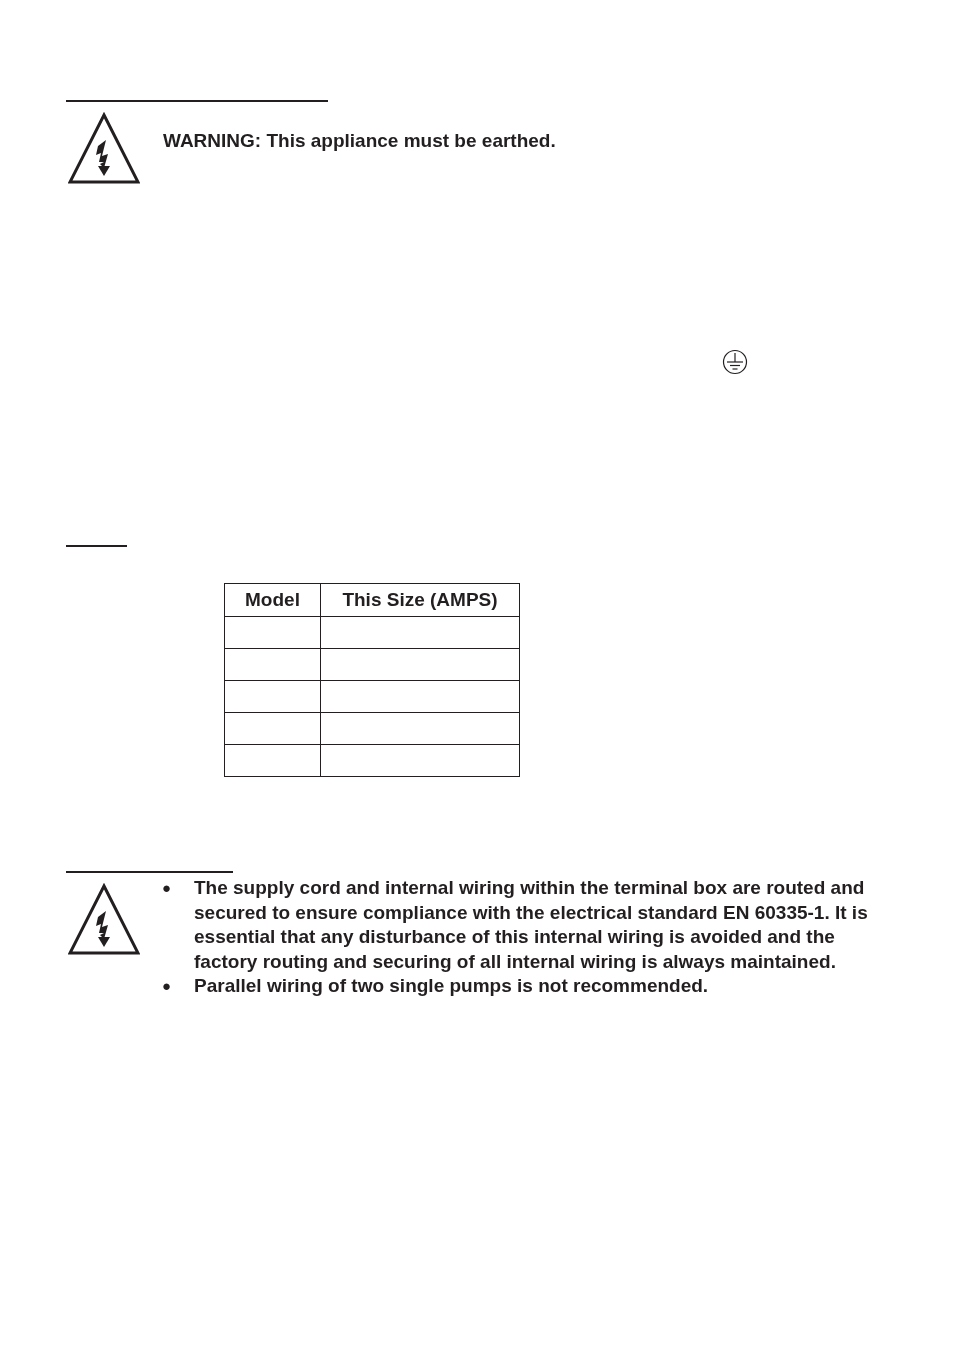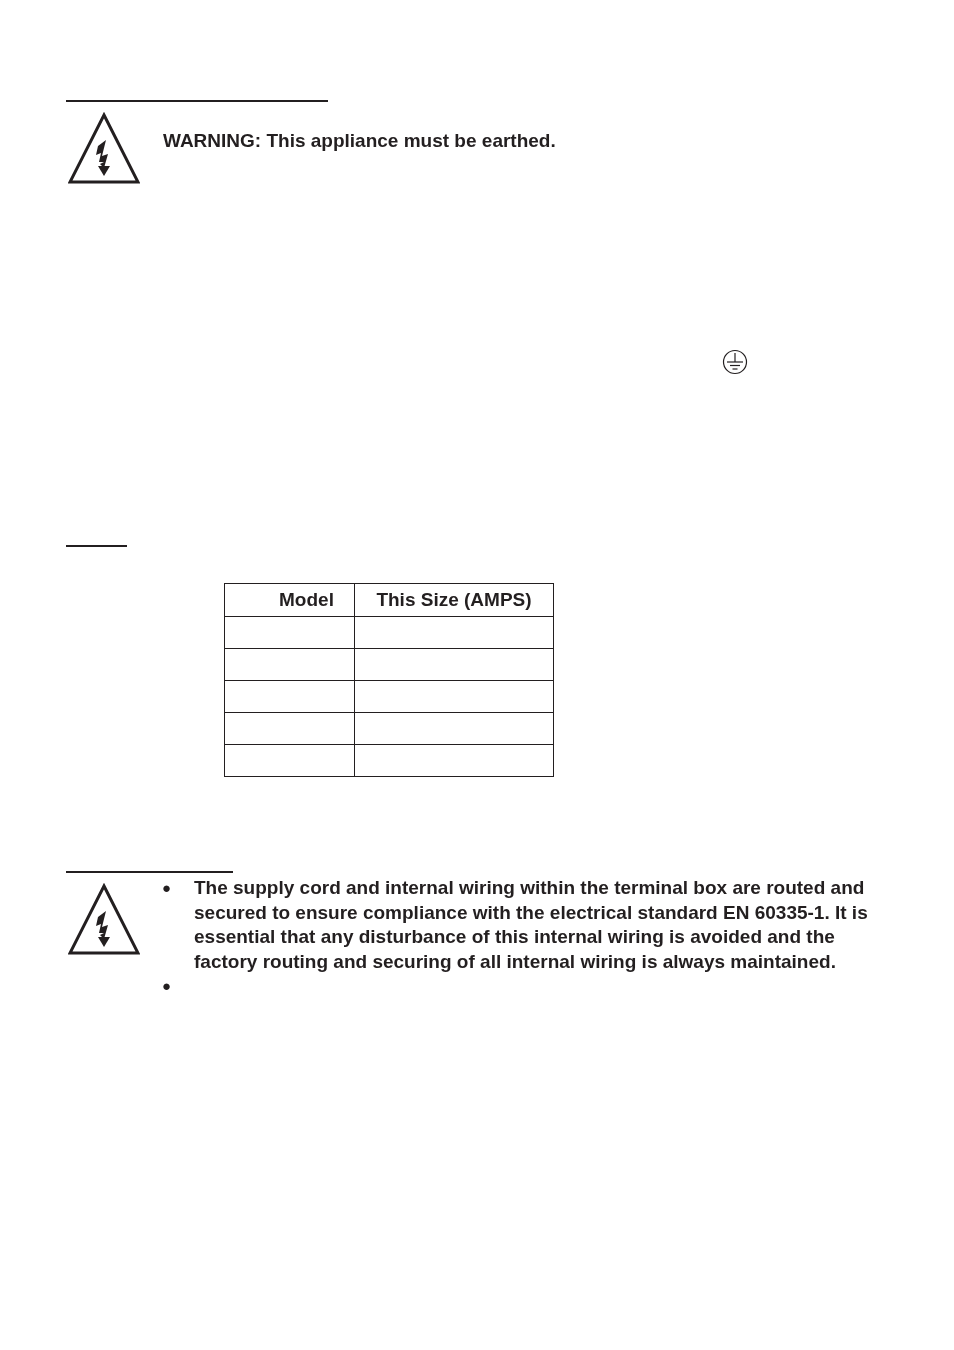--- a/index.html
+++ b/index.html
@@ -6,21 +6,21 @@
   body { width: 954px; height: 1350px; position: relative; overflow: hidden;
          font-family: "Liberation Sans", sans-serif; color: #231f20; }
   .rule { position: absolute; height: 2px; background: #231f20; }
   .warn-icon { position: absolute; width: 72px; height: 72px; }
   .warn-text { position: absolute; left: 163px; top: 130px; font-size: 19px; font-weight: bold; white-space: nowrap; text-align: right; }
   .earth-icon { position: absolute; left: 722px; top: 349px; width: 26px; height: 26px; }
   table.fuse { position: absolute; left: 224px; top: 583px; border-collapse: collapse; }
   table.fuse th, table.fuse td { border: 1.5px solid #231f20; padding: 0; }
   table.fuse th { height: 32px; font-size: 19px; font-weight: bold; text-align: center; }
   table.fuse td { height: 31px; }
-  table.fuse .c1 { width: 95px; padding-left: 34px; }
+  table.fuse .c1 { width: 95px; }
   table.fuse .c2 { width: 198px; }
   ul.notes { position: absolute; left: 162px; top: 876px; margin: 0; padding: 0; list-style: none;
              width: 720px; font-size: 19px; font-weight: bold; line-height: 24.6px; }
   ul.notes li { position: relative; padding-left: 32px; }
   ul.notes li .bullet { position: absolute; left: 0; top: 0; font-size: 15px; }
 </style>
 </head>
 <body>
 
 <div class="rule" style="left:66px; top:100px; width:262px;"></div>
@@ -82,14 +82,15 @@
   <polygon points="30,54 42,54 36,64" fill="#231f20"></polygon>
 </svg>
 
 <ul class="notes">
   <li>
     <span class="bullet">●</span>
     <span>The supply cord and internal wiring within the terminal box are routed and secured to ensure compliance with the electrical standard EN 60335-1. It is essential that any disturbance of this internal wiring is avoided and the factory routing and securing of all internal wiring is always maintained.</span>
   </li>
   <li>
     <span class="bullet">●</span>
+    <span>Parallel wiring of two single pumps is not recommended.</span>
   </li>
 </ul>
 
 </body></html>

